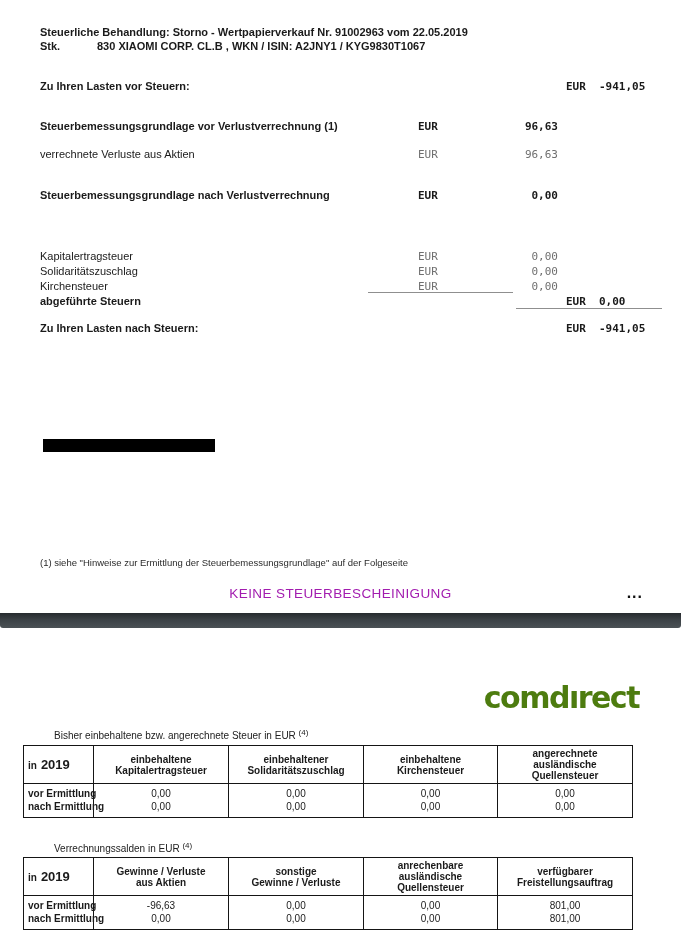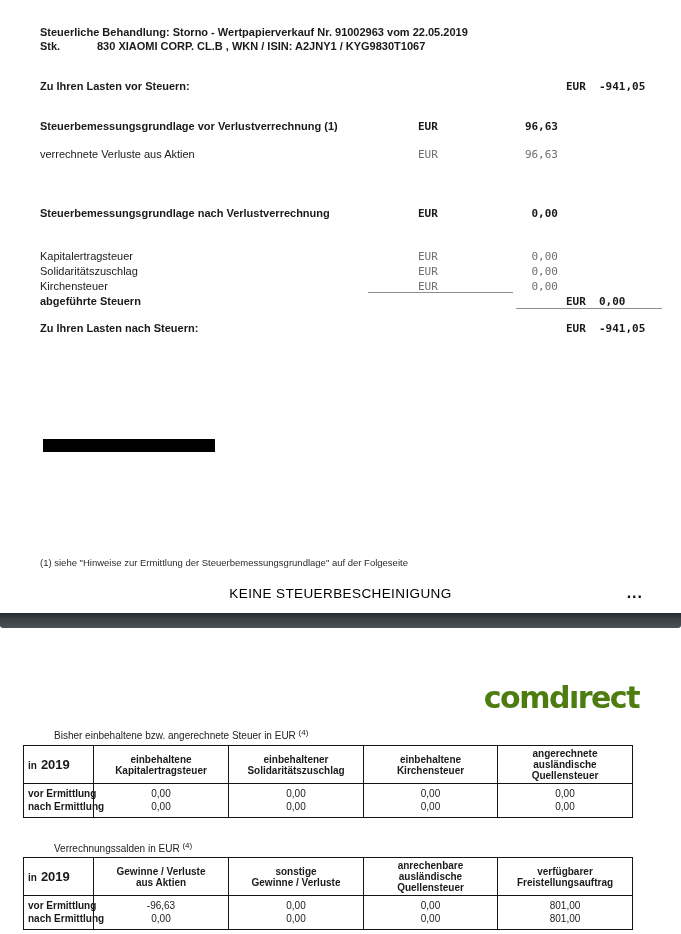--- a/index.html
+++ b/index.html
@@ -24,21 +24,21 @@
   .right-val{ position:absolute; left:551px; width:110px; }
 
   .rule { position:absolute; height:0; border-bottom:1.4px solid #8f8f8f; }
   .rule-mid   { top:292px; left:368px; width:145px; }
   .rule-right { top:308px; left:516px; width:146px; }
 
   .booking { position:absolute; top:438px; left:40px; font-size:11px; font-weight:bold; white-space:nowrap; }
   .redaction { display:inline-block; width:172px; height:13px; background:#000; vertical-align:middle; margin-left:3px; }
 
   .footnote { position:absolute; top:557px; left:40px; font-size:9.5px; color:#2b2b2b; }
-  .no-cert { position:absolute; top:586px; left:0; width:681px; text-align:center; font-size:13.5px; letter-spacing:0.4px; color:#000000; }
+  .no-cert { position:absolute; top:586px; left:0; width:681px; text-align:center; font-size:13.5px; letter-spacing:0.4px; color:#a21caf; }
   .more-dots { position:absolute; top:584px; right:38px; font-size:16px; font-weight:bold; letter-spacing:1px; color:#111; }
 
   
   .page-sep { position:absolute; top:613px; left:0; width:681px; height:15px;
     background:linear-gradient(180deg,#262b2e 0%, #3c4246 45%, #4b5155 100%);
     border-radius:0 0 3px 3px; }
 
   
   .logo { position:absolute; top:680px; right:42px; font-family:"DejaVu Sans", sans-serif;
     font-weight:bold; font-size:30px; letter-spacing:-1.5px; color:#4d7c0f; }
@@ -74,21 +74,21 @@
   <span class="mid-cur mono bold">EUR</span>
   <span class="mid-val mono bold">96,63</span>
 </div>
 
 <div class="srow" style="top:148px">
   <span class="label">verrechnete Verluste aus Aktien</span>
   <span class="mid-cur mono gray">EUR</span>
   <span class="mid-val mono gray">96,63</span>
 </div>
 
-<div class="srow" style="top:207px">
+<div class="srow" style="top:189px">
   <span class="label bold">Steuerbemessungsgrundlage nach Verlustverrechnung</span>
   <span class="mid-cur mono bold">EUR</span>
   <span class="mid-val mono bold">0,00</span>
 </div>
 
 <div class="srow" style="top:250px">
   <span class="label">Kapitalertragsteuer</span>
   <span class="mid-cur mono gray">EUR</span>
   <span class="mid-val mono gray">0,00</span>
 </div>

